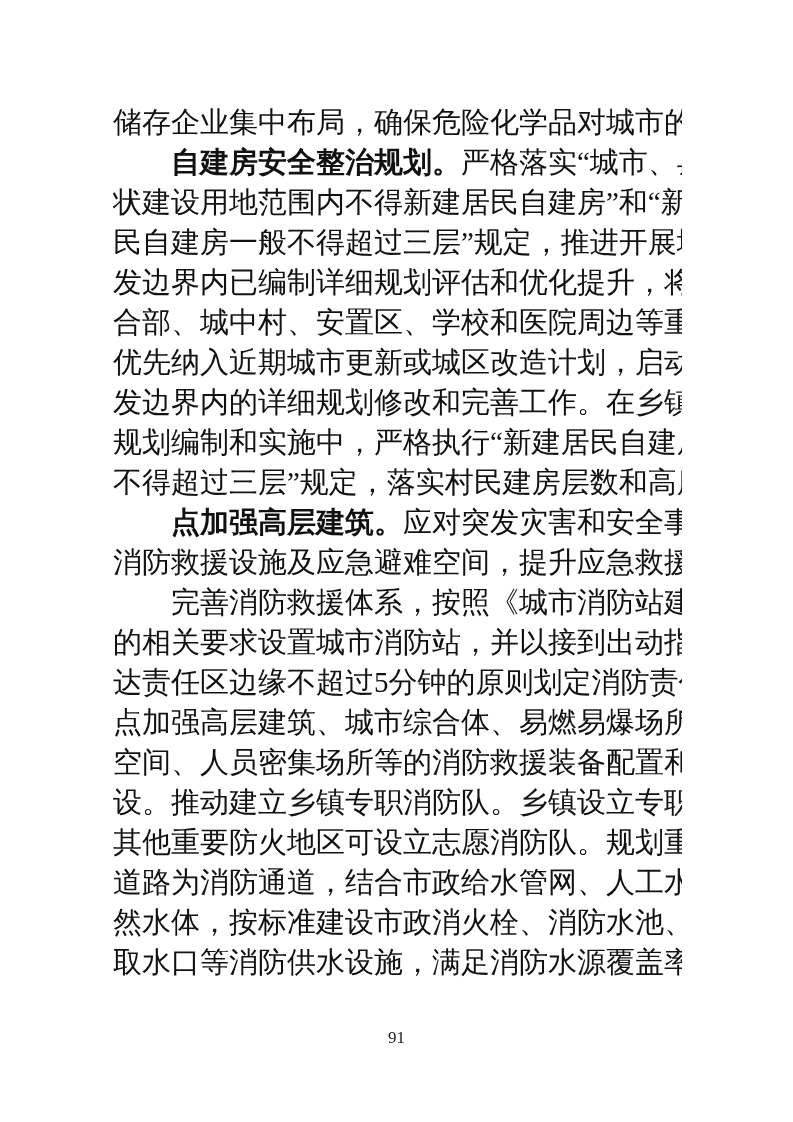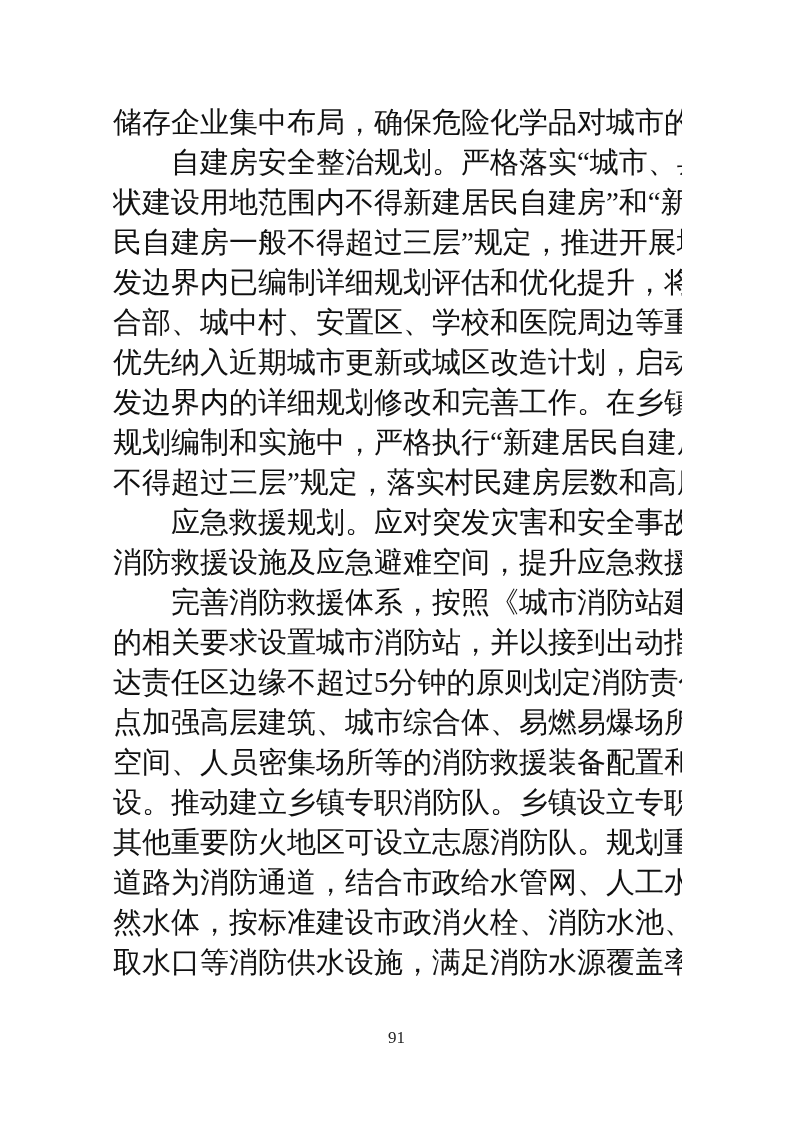--- a/index.html
+++ b/index.html
@@ -36,21 +36,21 @@
     overflow: hidden;
     white-space: nowrap;
   }
   .line.last {
     text-align-last: left;
   }
   .line.indent {
     padding-left: 58px;
   }
   .heading {
-    font-weight: 400;
+    font-weight: 700;
   }
   .page-number {
     position: absolute;
     top: 1028px;
     left: 0;
     width: 793px;
     text-align: center;
     font-size: 17px;
     line-height: 20px;
     color: #222222;
@@ -64,21 +64,21 @@
       <div class="line"><span>储存企业集中布局，确保危险化学品对城市的影响降</span></div>
       <div class="line indent"><span class="heading">自建房安全整治规划。</span><span>严格落实“城市、县城现</span></div>
       <div class="line"><span>状建设用地范围内不得新建居民自建房”和“新建居</span></div>
       <div class="line"><span>民自建房一般不得超过三层”规定，推进开展城镇开</span></div>
       <div class="line"><span>发边界内已编制详细规划评估和优化提升，将城乡结</span></div>
       <div class="line"><span>合部、城中村、安置区、学校和医院周边等重点区域</span></div>
       <div class="line"><span>优先纳入近期城市更新或城区改造计划，启动城镇开</span></div>
       <div class="line"><span>发边界内的详细规划修改和完善工作。在乡镇和村庄</span></div>
       <div class="line"><span>规划编制和实施中，严格执行“新建居民自建房一般</span></div>
       <div class="line"><span>不得超过三层”规定，落实村民建房层数和高度管控。</span></div>
-      <div class="line indent"><span class="heading">应急救援规划。</span><span>应对突发灾害和安全事故，完善</span></div>
+      <div class="line indent"><span class="heading">点加强高层建筑。</span><span>应对突发灾害和安全事故，完善</span></div>
       <div class="line"><span>消防救援设施及应急避难空间，提升应急救援能力。</span></div>
       <div class="line indent"><span>完善消防救援体系，按照《城市消防站建设标准》</span></div>
       <div class="line"><span>的相关要求设置城市消防站，并以接到出动指令后到</span></div>
       <div class="line"><span>达责任区边缘不超过5分钟的原则划定消防责任区。重</span></div>
       <div class="line"><span>点加强高层建筑、城市综合体、易燃易爆场所、地下</span></div>
       <div class="line"><span>空间、人员密集场所等的消防救援装备配置和能力建</span></div>
       <div class="line"><span>设。推动建立乡镇专职消防队。乡镇设立专职消防队，</span></div>
       <div class="line"><span>其他重要防火地区可设立志愿消防队。规划重要城镇</span></div>
       <div class="line"><span>道路为消防通道，结合市政给水管网、人工水体、天</span></div>
       <div class="line"><span>然水体，按标准建设市政消火栓、消防水池、消防车</span></div>

